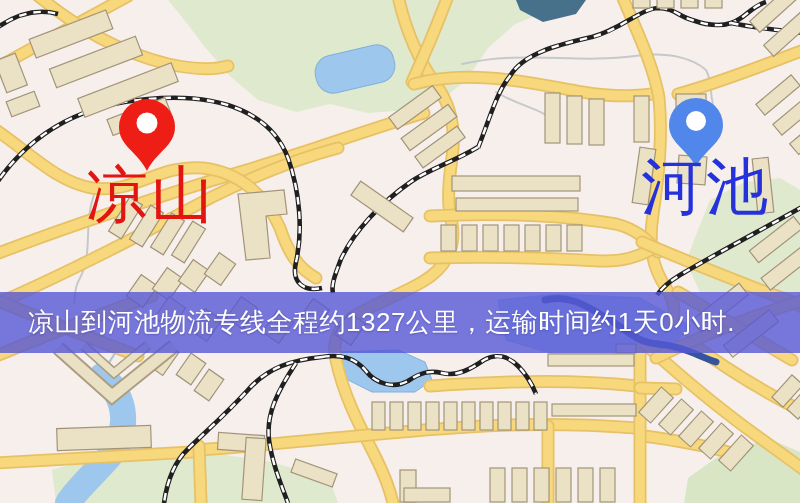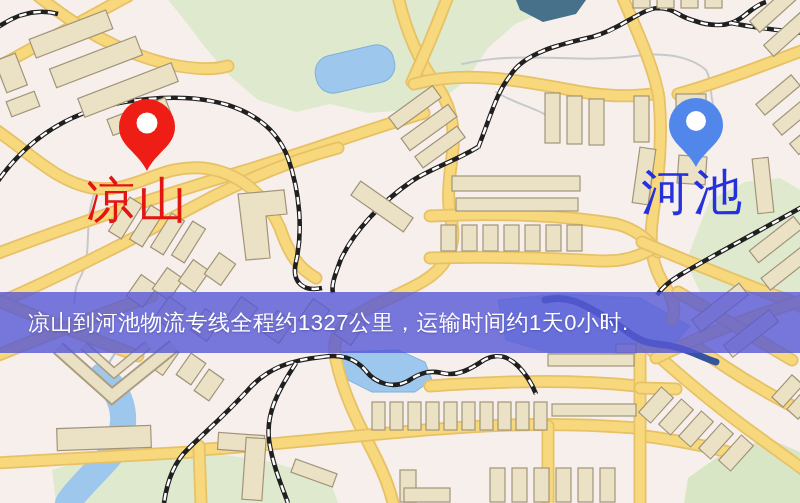--- a/index.html
+++ b/index.html
@@ -21,24 +21,24 @@
   .chv3{fill:none;stroke:#ab9e80;stroke-width:10}
   .chv4{fill:none;stroke:#eae0c3;stroke-width:7}
   .pth{fill:none;stroke:#c6c9cc;stroke-width:2;stroke-linecap:round}
   .pthb{fill:none;stroke:#b4c4d6;stroke-width:2.2;stroke-linecap:round}
   .riv{fill:none;stroke:#35549e;stroke-width:7;stroke-linecap:round}
   .rivw{fill:none;stroke:#9dc7ed;stroke-width:26;stroke-linecap:round}
   
   .banner{position:absolute;left:0;top:292px;width:800px;height:61px;
           background:rgba(86,88,214,0.80);display:flex;align-items:center;
           box-sizing:border-box;padding-left:28px;z-index:30;}
-  .banner span{font-size:22px;letter-spacing:0.5px;
+  .banner span{font-size:26px;letter-spacing:0.5px;
           font-family:"Liberation Sans",sans-serif;text-shadow:0 1px 2px rgba(40,40,120,.35);}
-  .maplabel{position:absolute;z-index:20;font-family:Liberation Sans, sans-serif;
-          font-size:49px;line-height:48px;letter-spacing:3px;font-weight:400;}
+  .maplabel{position:absolute;z-index:20;font-family:Liberation Mono, monospace;
+          font-size:62px;line-height:48px;letter-spacing:3px;font-weight:400;}
   .lbl-origin{left:86px;top:176px;}
   .lbl-dest{left:641px;top:168px;}
 </style>
 </head>
 <body>
 
 <div class="stage">
   <svg width="800" height="503" viewBox="0 0 800 503">
 
     <g>

